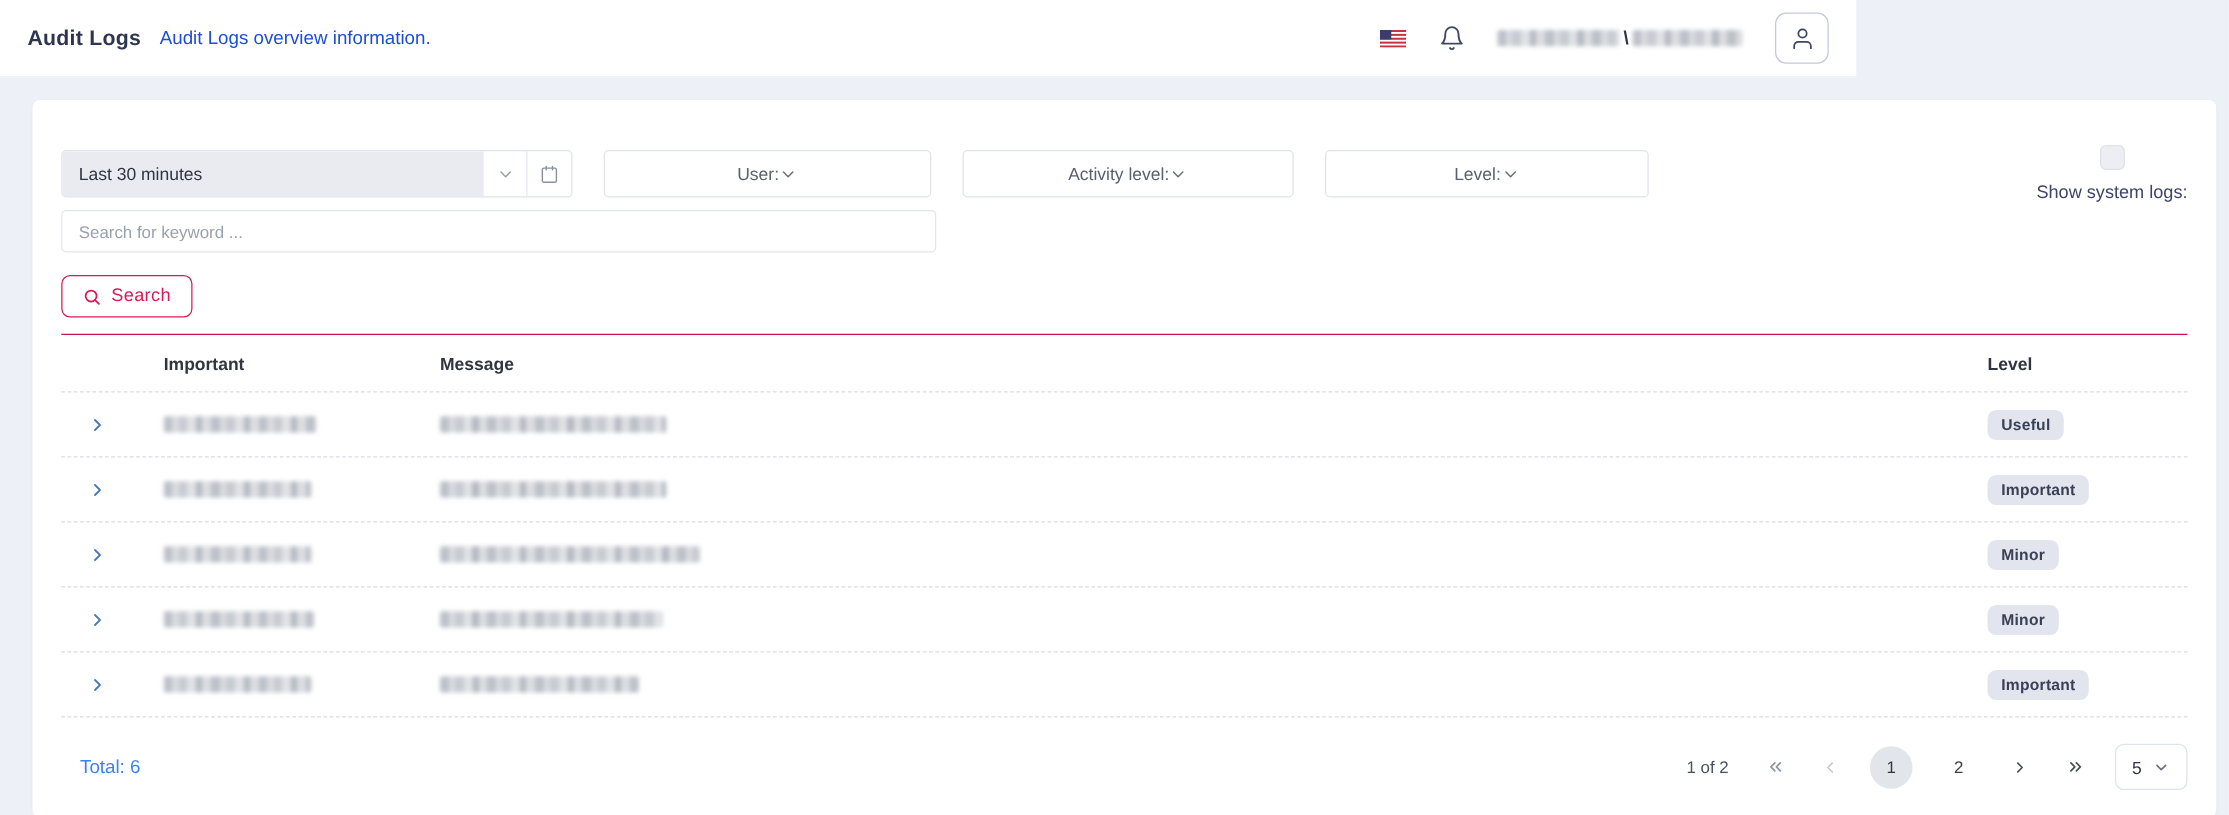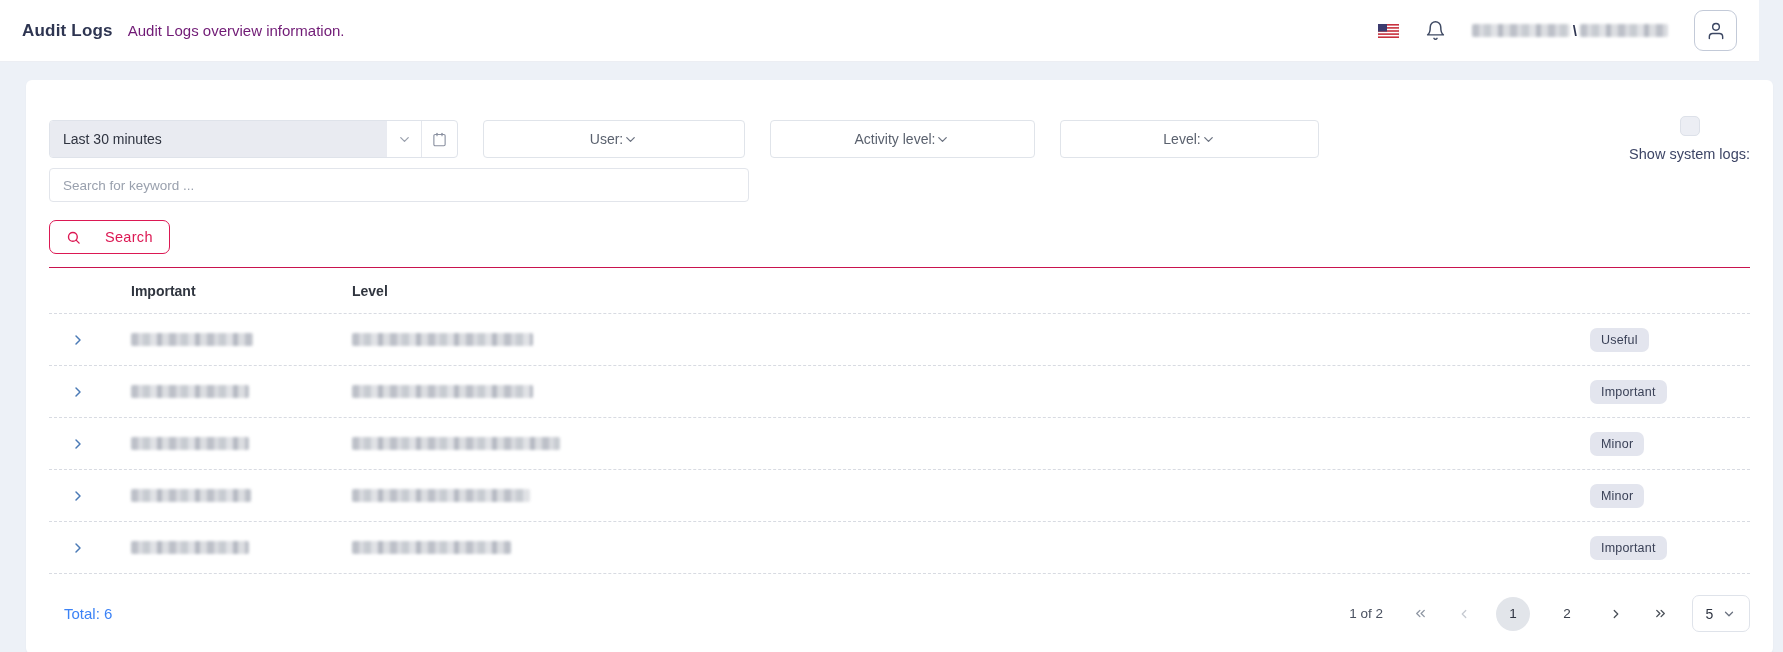--- a/index.html
+++ b/index.html
@@ -1,26 +1,26 @@
 <!DOCTYPE html>
 <html><head>
 <meta charset="utf-8">
 <style>
   * { margin:0; padding:0; box-sizing:border-box; }
   html,body { width:1783px; height:652px; overflow:hidden; }
   body { background:#edf1f7; font-family:"Liberation Sans", sans-serif; position:relative; }
 
   
   .topbar {
-    position:absolute; top:0; left:0; width:1759px; height:62px;
+    position:absolute; top:0; left:0; width:1485px; height:62px;
     background:#ffffff; border-bottom:1px solid #eceef3;
     display:flex; align-items:center; padding:0 22px;
   }
   .page-title { font-size:17px; font-weight:700; color:#2e3551; letter-spacing:.2px; }
-  .page-subtitle { margin-left:15px; font-size:15px; color:#701a75; }
+  .page-subtitle { margin-left:15px; font-size:15px; color:#1d4ed8; }
   .topbar-right { margin-left:auto; display:flex; align-items:center; gap:26px; }
   .flag-wrap { display:flex; align-items:center; }
   .icon-btn { background:none; border:none; display:flex; align-items:center; cursor:pointer; }
   .user-redacted { display:flex; align-items:center; gap:3px; }
   .redact { display:inline-block; height:13px; border-radius:2px;
     background:repeating-linear-gradient(90deg,#b6bac3 0 7px,#d5d7dc 7px 12px,#c2c6cd 12px 19px,#dddfe3 19px 26px,#aeb2bc 26px 31px,#d8dade 31px 38px);
     filter:blur(1.8px); opacity:.9; }
   .user-sep { font-size:15px; font-weight:700; color:#2e3551; }
   .account-btn { width:43px; height:41px; border:1px solid #c3cad8; border-radius:9px;
     background:#fff; display:flex; align-items:center; justify-content:center; cursor:pointer; }
@@ -43,33 +43,33 @@
   .checkbox { width:20px; height:20px; background:#eceef4; border:1px solid #dde1e9; border-radius:5px; cursor:pointer; }
   .syslog-label { font-size:14.5px; color:#3d4566; }
 
   
   .search-input { position:absolute; top:88px; left:23px; width:700px; height:34px;
     border:1px solid #e2e5eb; border-radius:4px; padding:0 13px; font-size:13.5px; color:#333;
     font-family:"Liberation Sans", sans-serif; outline:none; }
   .search-input::placeholder { color:#9aa1ae; }
   .search-btn { position:absolute; top:140px; left:23px; height:34px;
     border:1.5px solid #dc1853; border-radius:7px; background:#fff; color:#dc1853;
-    display:flex; align-items:center; gap:24px; padding:0 16px; font-size:14.5px;
+    display:flex; align-items:center; gap:8px; padding:0 16px; font-size:14.5px;
     font-family:"Liberation Sans", sans-serif; letter-spacing:.3px; cursor:pointer; }
 
   .red-line { position:absolute; top:187px; left:23px; right:23px; border-top:1.5px solid #c9134e; }
 
   
   .tgrid { display:grid; grid-template-columns:82px 221px 1238px 1fr; align-items:center; }
   .thead { position:absolute; top:189px; left:23px; right:23px; height:45px;
     border-bottom:1px dashed #d8dbe2; font-size:14px; font-weight:700; color:#30353f; }
   .tbody { position:absolute; top:234px; left:23px; right:23px; }
   .trow { height:52px; border-bottom:1px dashed #d8dbe2; }
   .expand { width:30px; height:30px; margin-left:14px; background:none; border:none; display:flex; align-items:center; justify-content:center; cursor:pointer; }
-  .badge { justify-self:start; background:#e3e5ee; color:#3a4157; font-weight:400; font-size:12.5px;
+  .badge { justify-self:start; background:#e3e5ee; color:#3a4157; font-weight:700; font-size:12.5px;
     padding:5px 11px; border-radius:7px; letter-spacing:.2px;text-align:center; }
 
   
   .tfoot { position:absolute; left:23px; right:23px; top:493px; bottom:0;
     display:flex; align-items:center; }
   .total { padding-left:15px; font-size:15px; color:#3b82f6; }
   .pagination { margin-left:auto; display:flex; align-items:center; gap:20px; font-size:13.5px; color:#4a5160; }
   .page-info { margin-right:5px; color:#4a5160; }
   .pg-btn { width:24px; height:24px; background:none; border:none; display:flex; align-items:center; justify-content:center; cursor:pointer; }
   .pg-num { width:34px; height:34px; border-radius:50%; background:none; border:none;
@@ -174,20 +174,21 @@
         <line x1="21" y1="21" x2="16.2" y2="16.2"></line>
     </svg>
     <span>Search</span>
   </button>
 
   <div class="red-line"></div>
 
   <div class="thead tgrid">
     <span></span>
     <span>Important</span>
+    <span>Message</span>
     <span>Level</span>
   </div>
 
   <div class="tbody">
     <div class="trow tgrid">
       <button class="expand">
         <svg width="16" height="16" viewBox="0 0 24 24" fill="none" stroke="#4a7ab6" stroke-width="2.2" stroke-linecap="round" stroke-linejoin="round">
             <polyline points="9 18 15 12 9 6"></polyline>
           </svg>
       </button>

